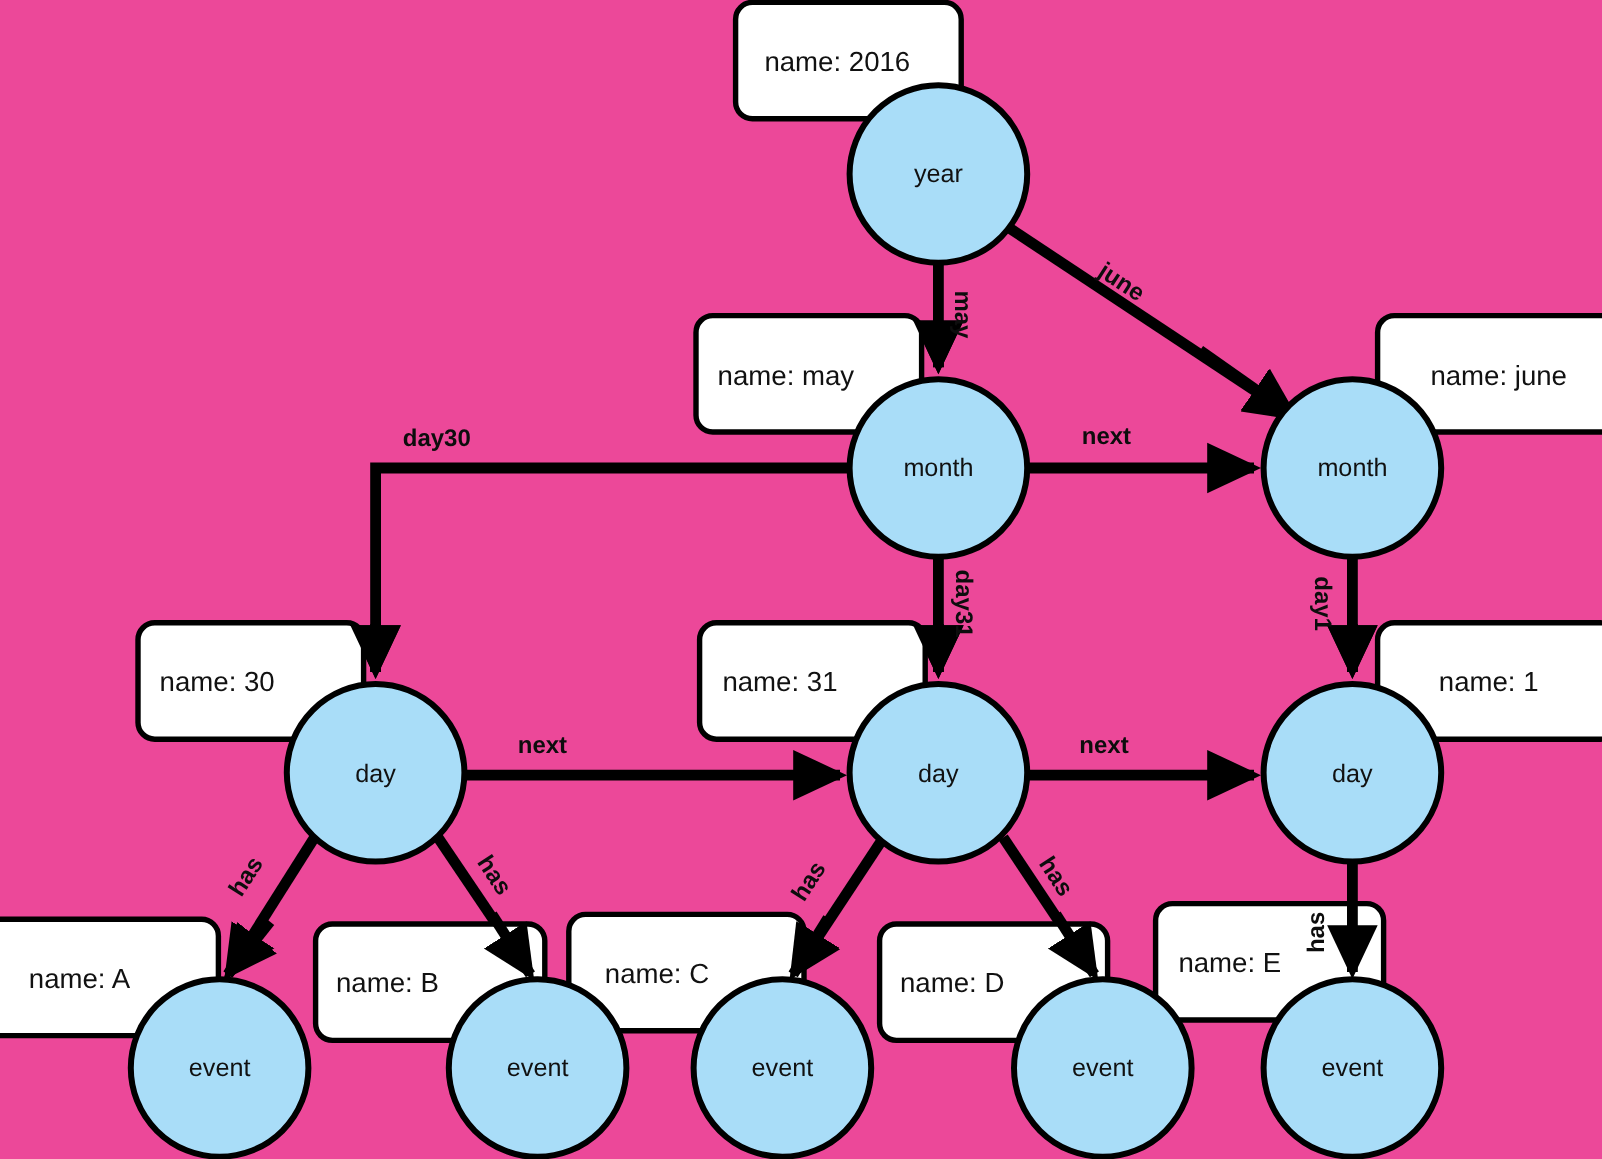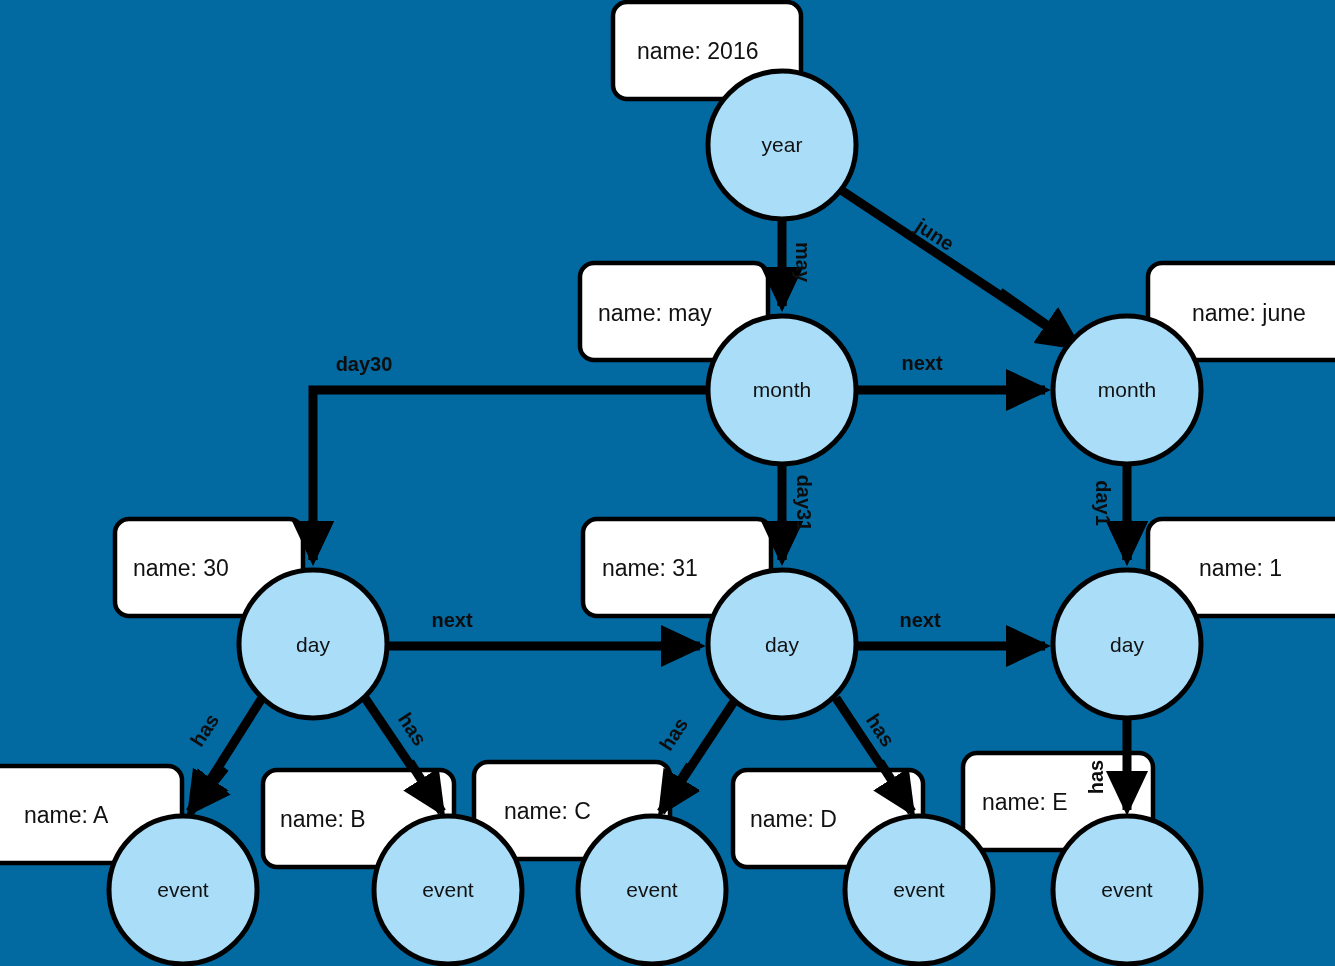--- a/index.html
+++ b/index.html
@@ -10,21 +10,21 @@
   body {
     width: 1335px;
     height: 966px;
     overflow: hidden;
     font-family: "Liberation Sans", sans-serif;
   }
   #graph-root {
     position: relative;
     width: 1335px;
     height: 966px;
-    background: #0369a1;
+    background: #ec4899;
   }
   svg#graph-svg {
     display: block;
     width: 1335px;
     height: 966px;
   }
   .node-circle {
     fill: #A9DDF8;
     stroke: #000000;
     stroke-width: 5;

